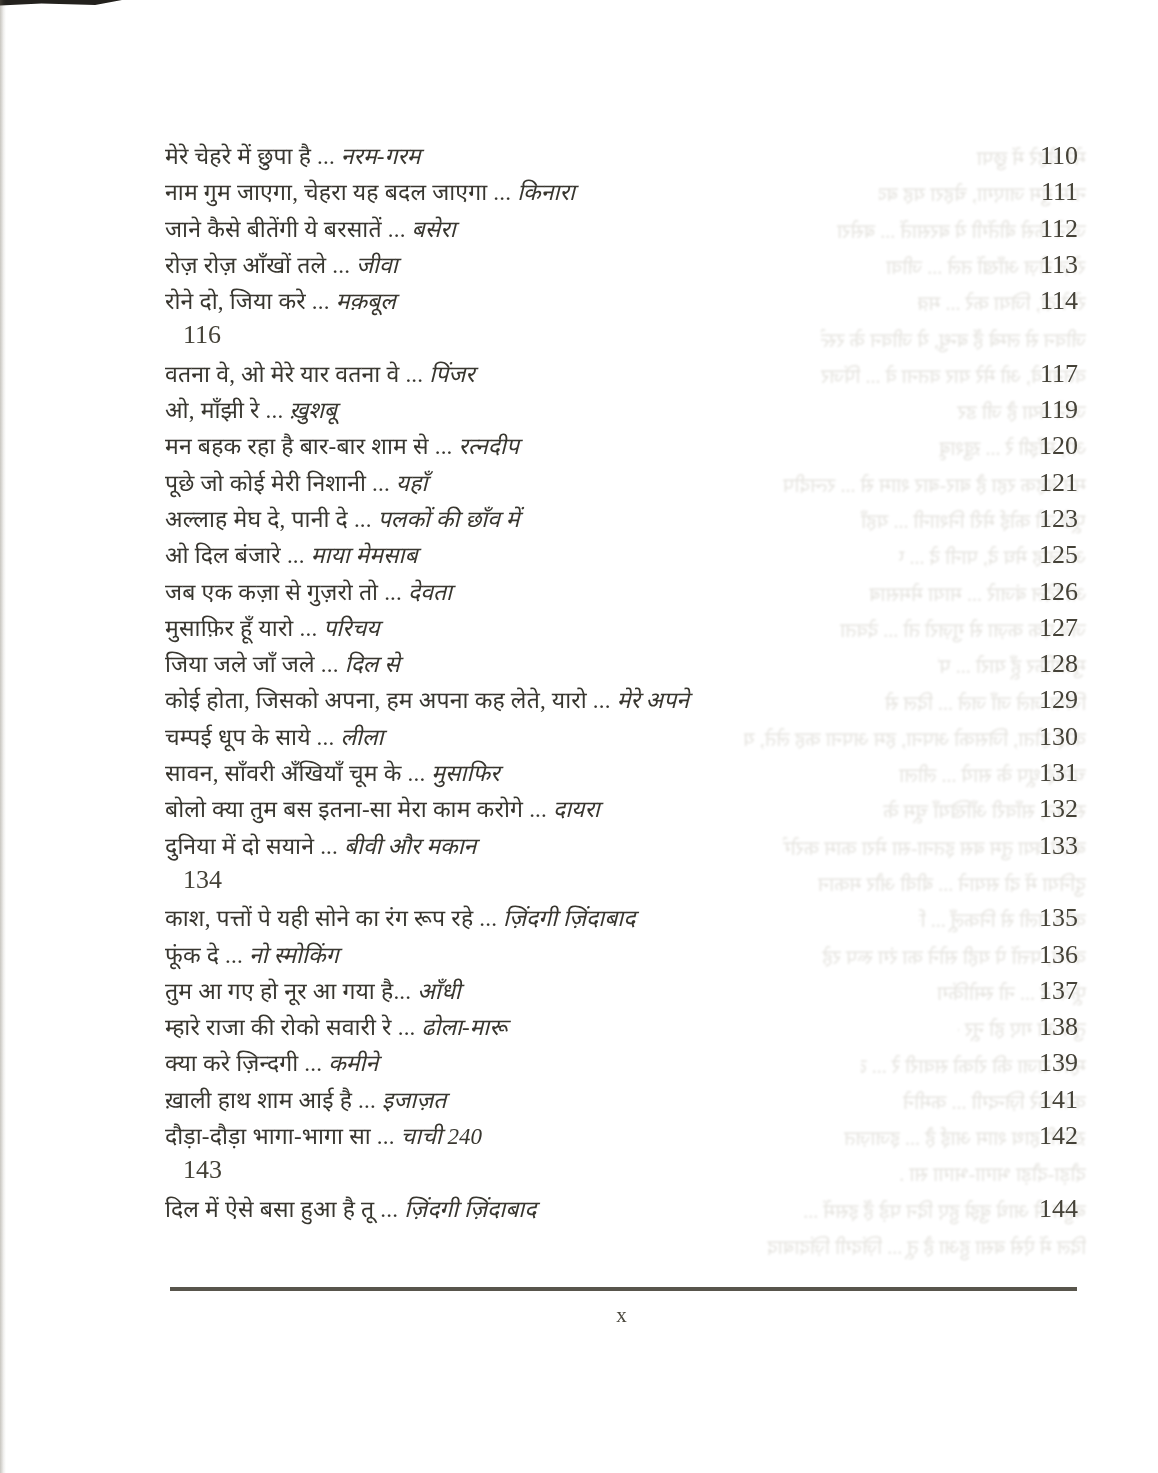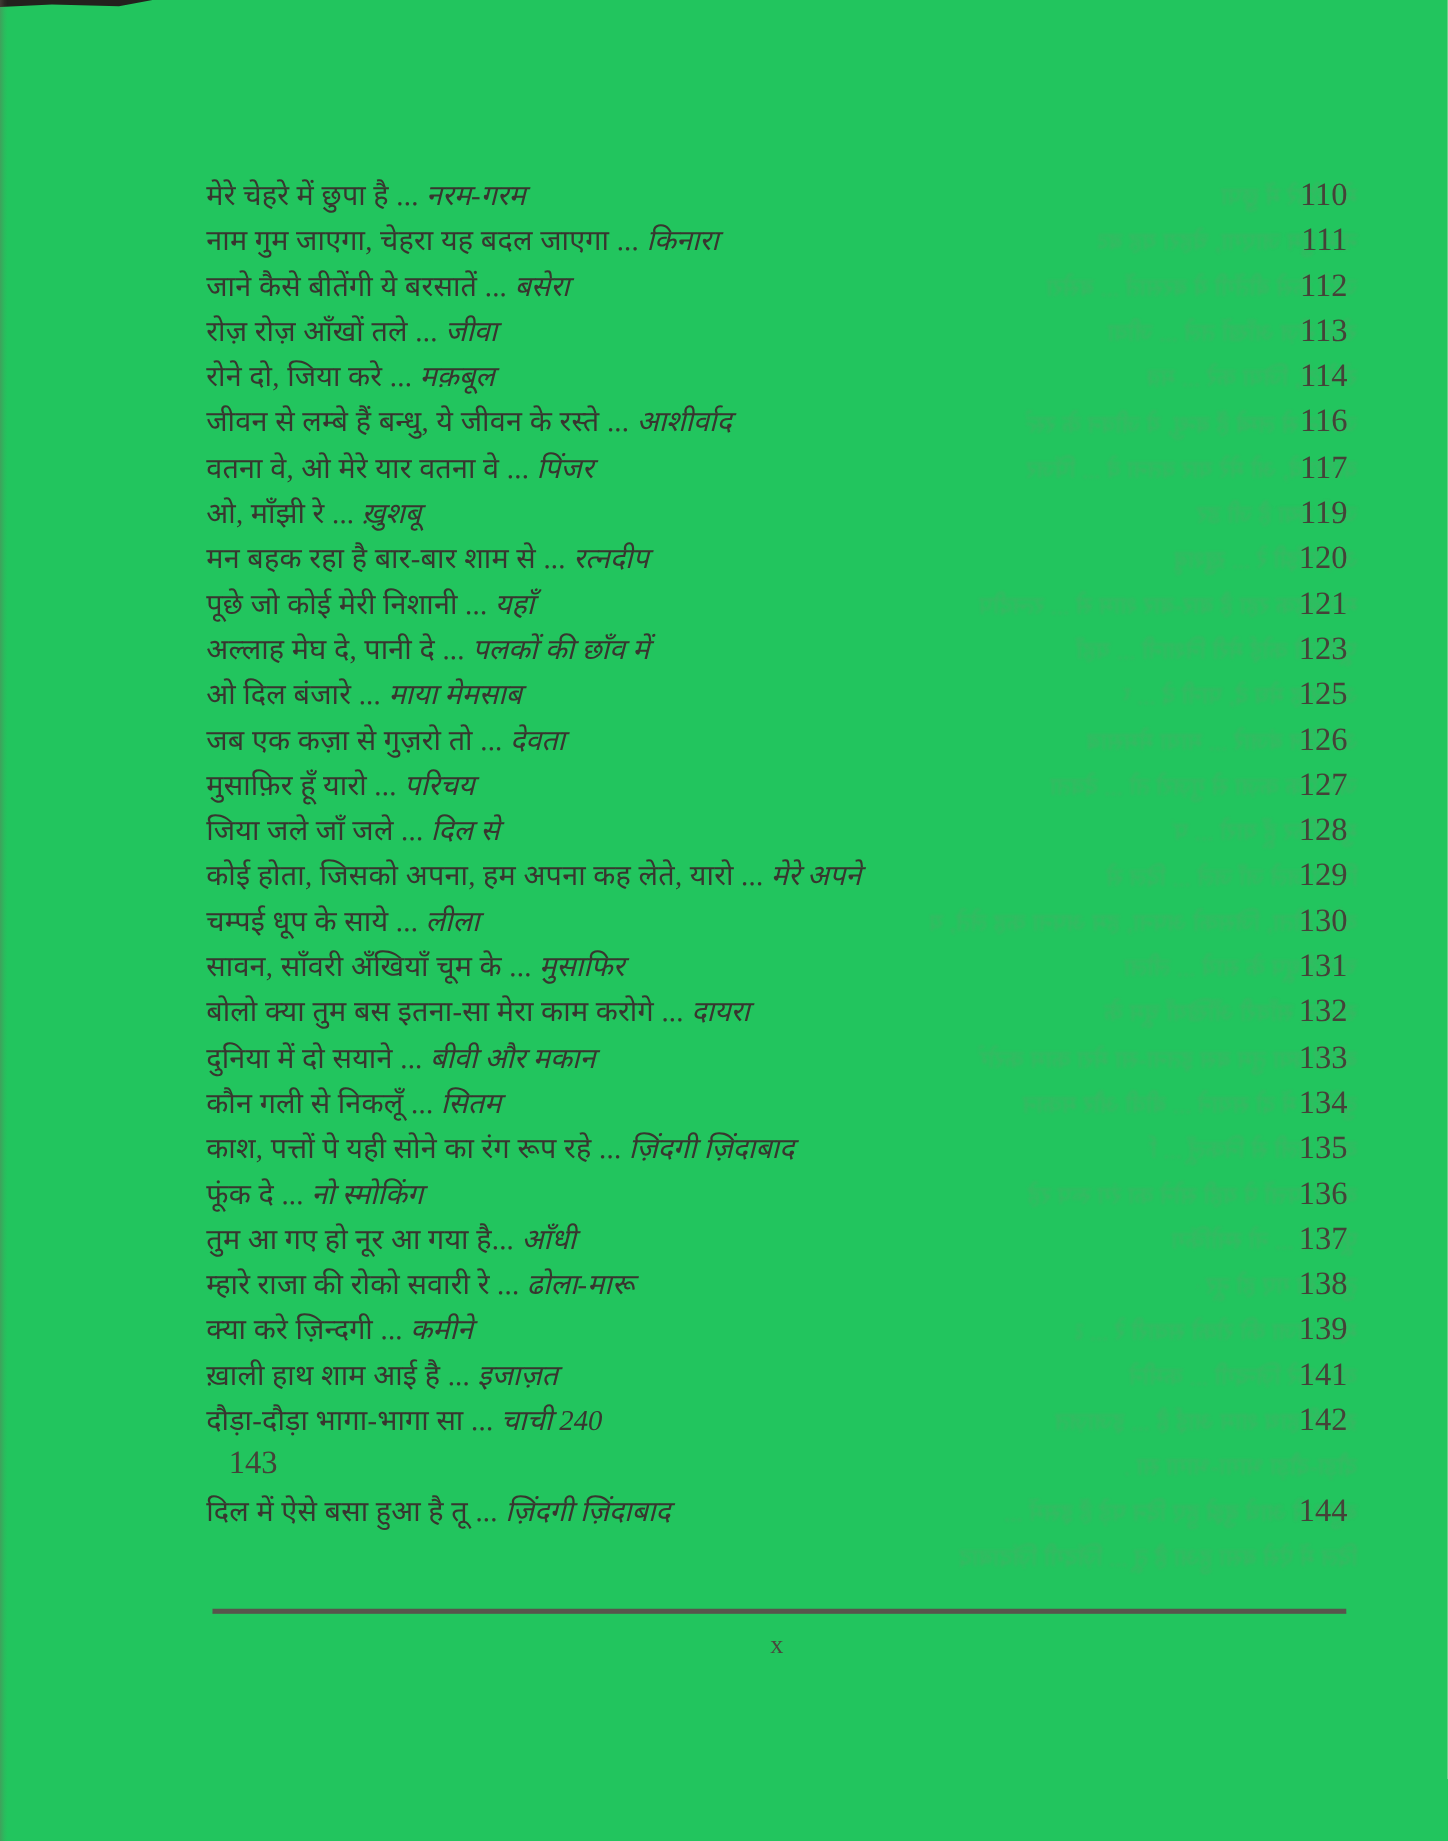--- a/index.html
+++ b/index.html
@@ -5,21 +5,21 @@
 <style>
   html,body{margin:0;padding:0;}
   body{
     width:1158px;height:1473px;
     background:#e9e5d6;
     font-family:"Liberation Serif","DejaVu Serif",serif;
   }
   .page{
     position:relative;
     width:1158px;height:1473px;
-    background:#22c55e;
+    background:#ffffff;
     overflow:hidden;
   }
   
   .left-edge-shadow{
     position:absolute;left:0;top:0;bottom:0;width:6px;
     background:linear-gradient(to right, rgba(110,104,88,0.38), rgba(110,104,88,0.10) 60%, rgba(110,104,88,0));
   }
   .corner-mark{
     position:absolute;left:0;top:0;width:122px;height:9px;
     background:#23211d;
@@ -147,23 +147,20 @@
   </div>
 
   <div class="toc-row">
     <span>
       <span class="toc-title">रोने दो, जिया करे ... </span><span class="toc-film">मक़बूल</span>
     </span>
     <span class="toc-page">114</span>
   </div>
 
   <div class="toc-row">
-    <span>
-      <span class="toc-title">जीवन से लम्बे हैं बन्धु, ये जीवन के रस्ते ... </span><span class="toc-film">आशीर्वाद</span>
-    </span>
     <span class="toc-page">116</span>
   </div>
 
   <div class="toc-row">
     <span>
       <span class="toc-title">वतना वे, ओ मेरे यार वतना वे ... </span><span class="toc-film">पिंजर</span>
     </span>
     <span class="toc-page">117</span>
   </div>
 
@@ -253,23 +250,20 @@
   </div>
 
   <div class="toc-row">
     <span>
       <span class="toc-title">दुनिया में दो सयाने ... </span><span class="toc-film">बीवी और मकान</span>
     </span>
     <span class="toc-page">133</span>
   </div>
 
   <div class="toc-row">
-    <span>
-      <span class="toc-title">कौन गली से निकलूँ ... </span><span class="toc-film">सितम</span>
-    </span>
     <span class="toc-page">134</span>
   </div>
 
   <div class="toc-row">
     <span>
       <span class="toc-title">काश, पत्तों पे यही सोने का रंग रूप रहे ... </span><span class="toc-film">ज़िंदगी ज़िंदाबाद</span>
     </span>
     <span class="toc-page">135</span>
   </div>
 

